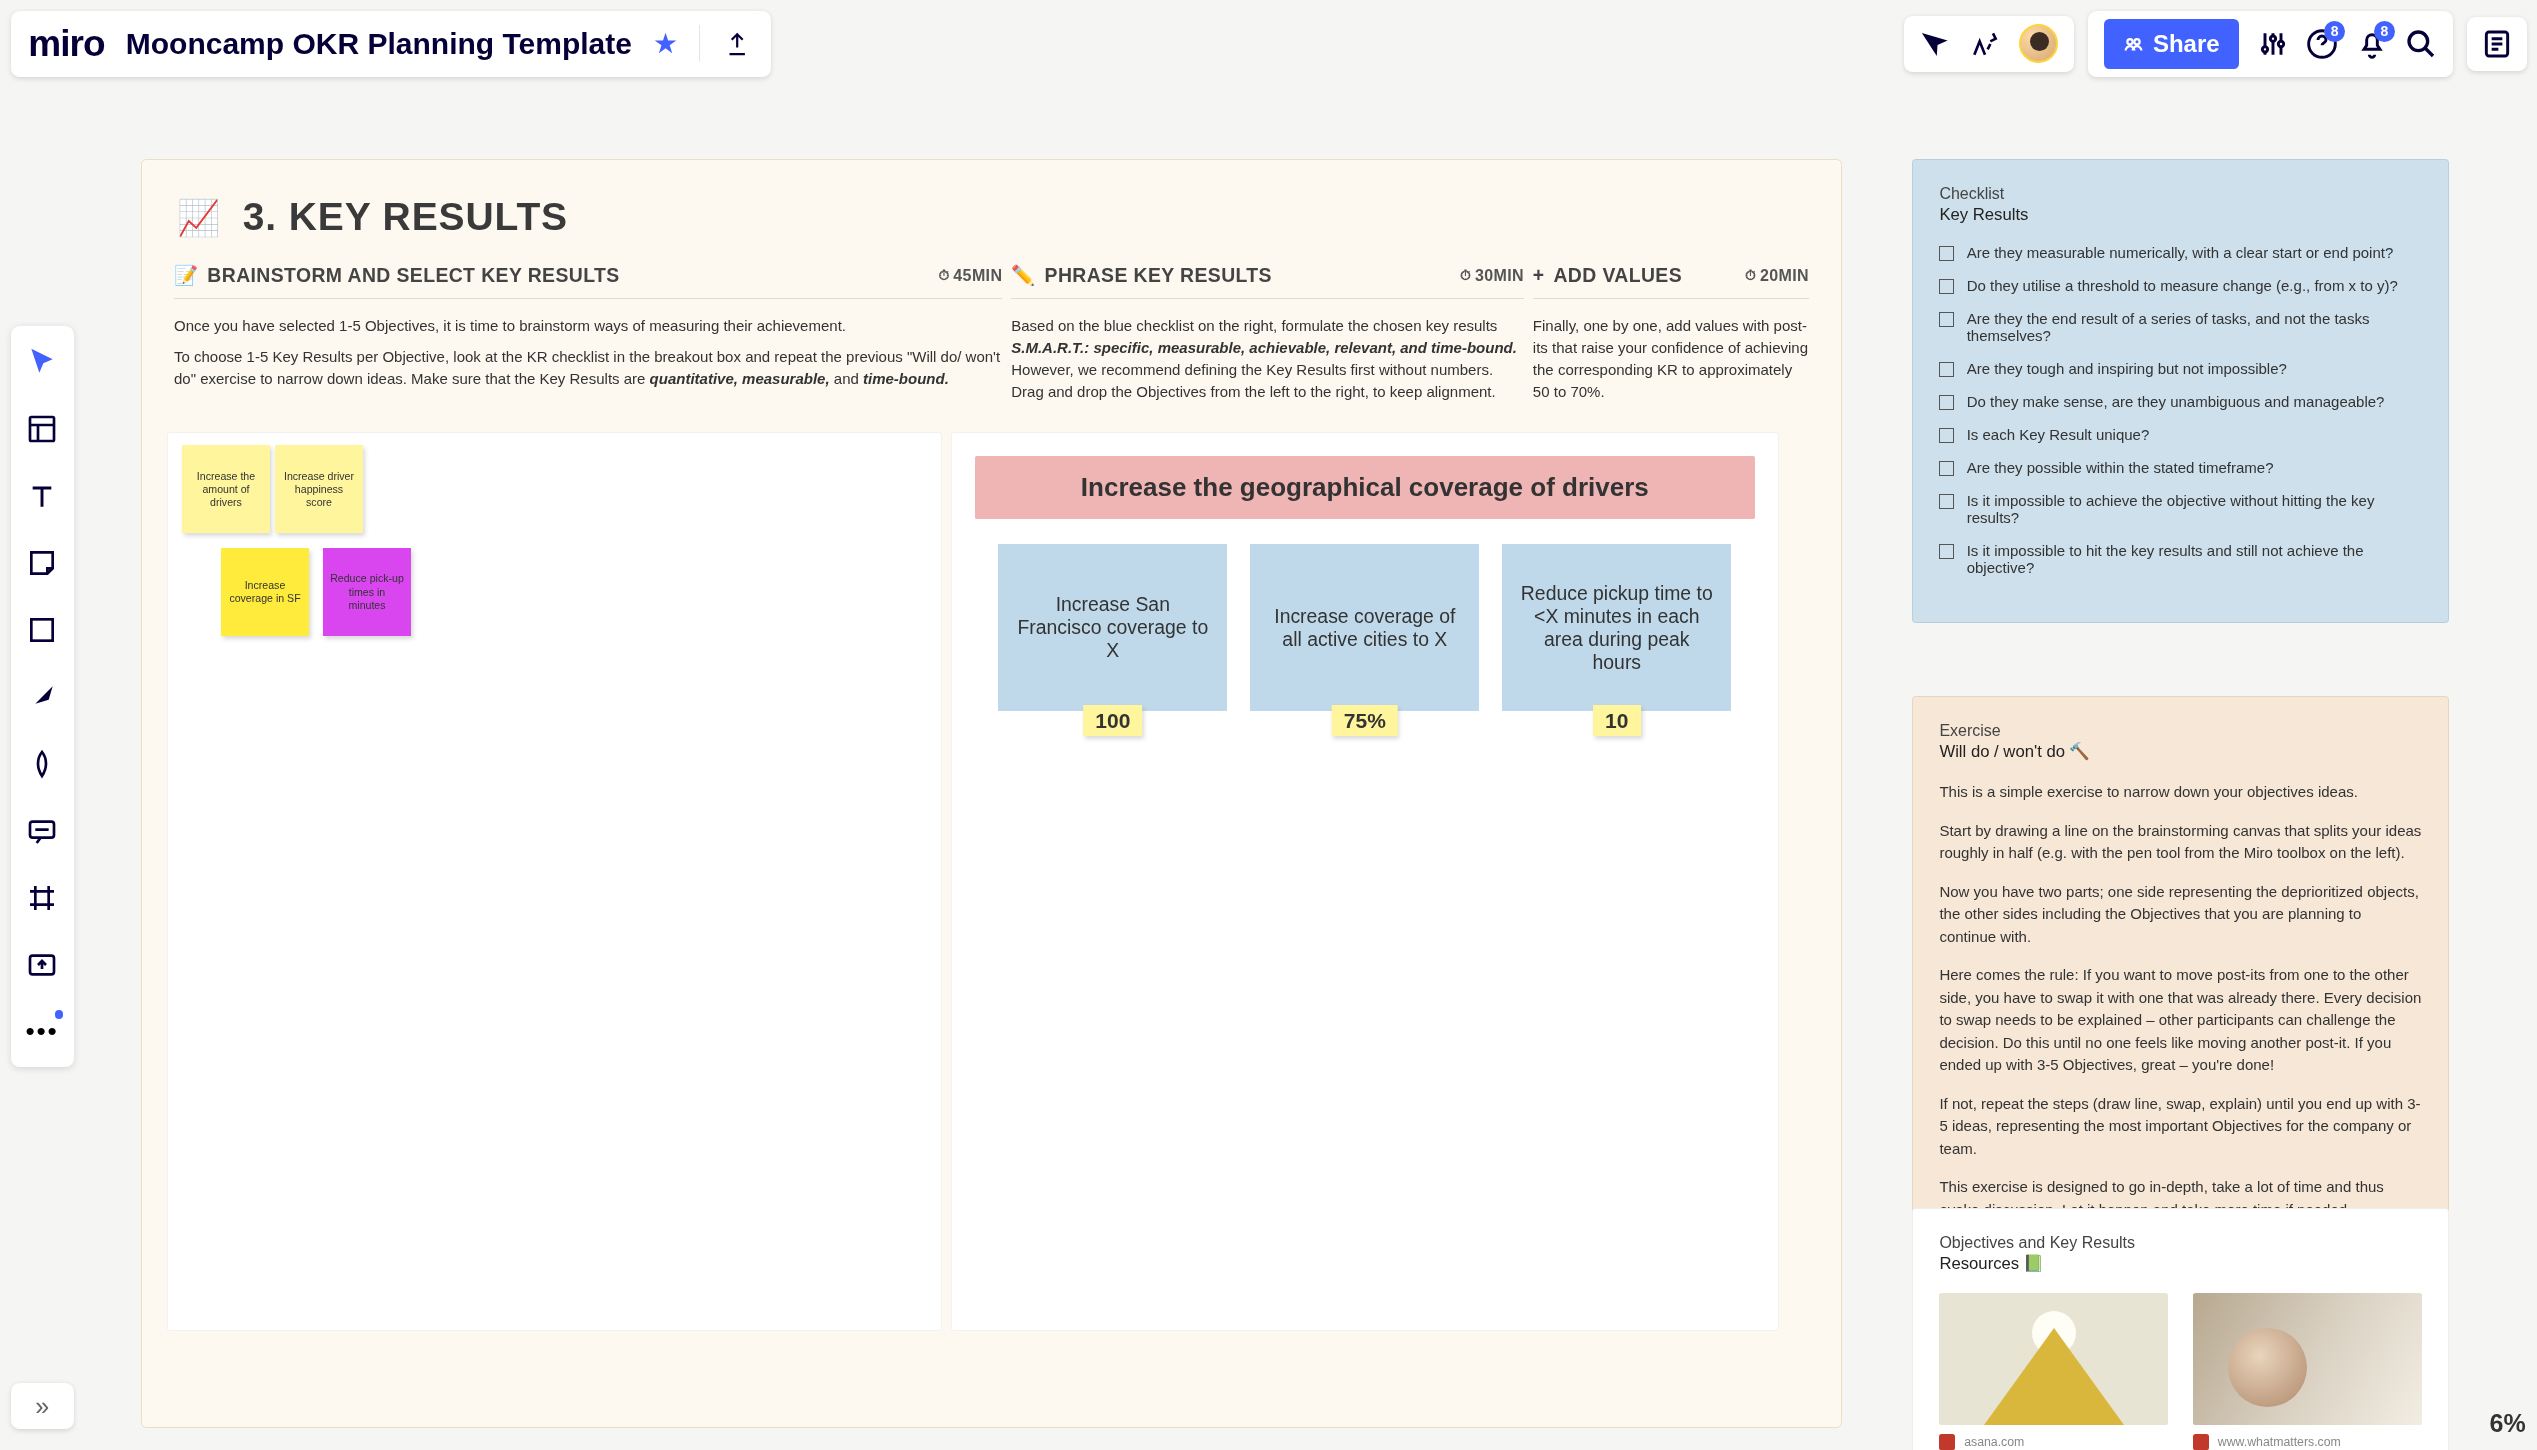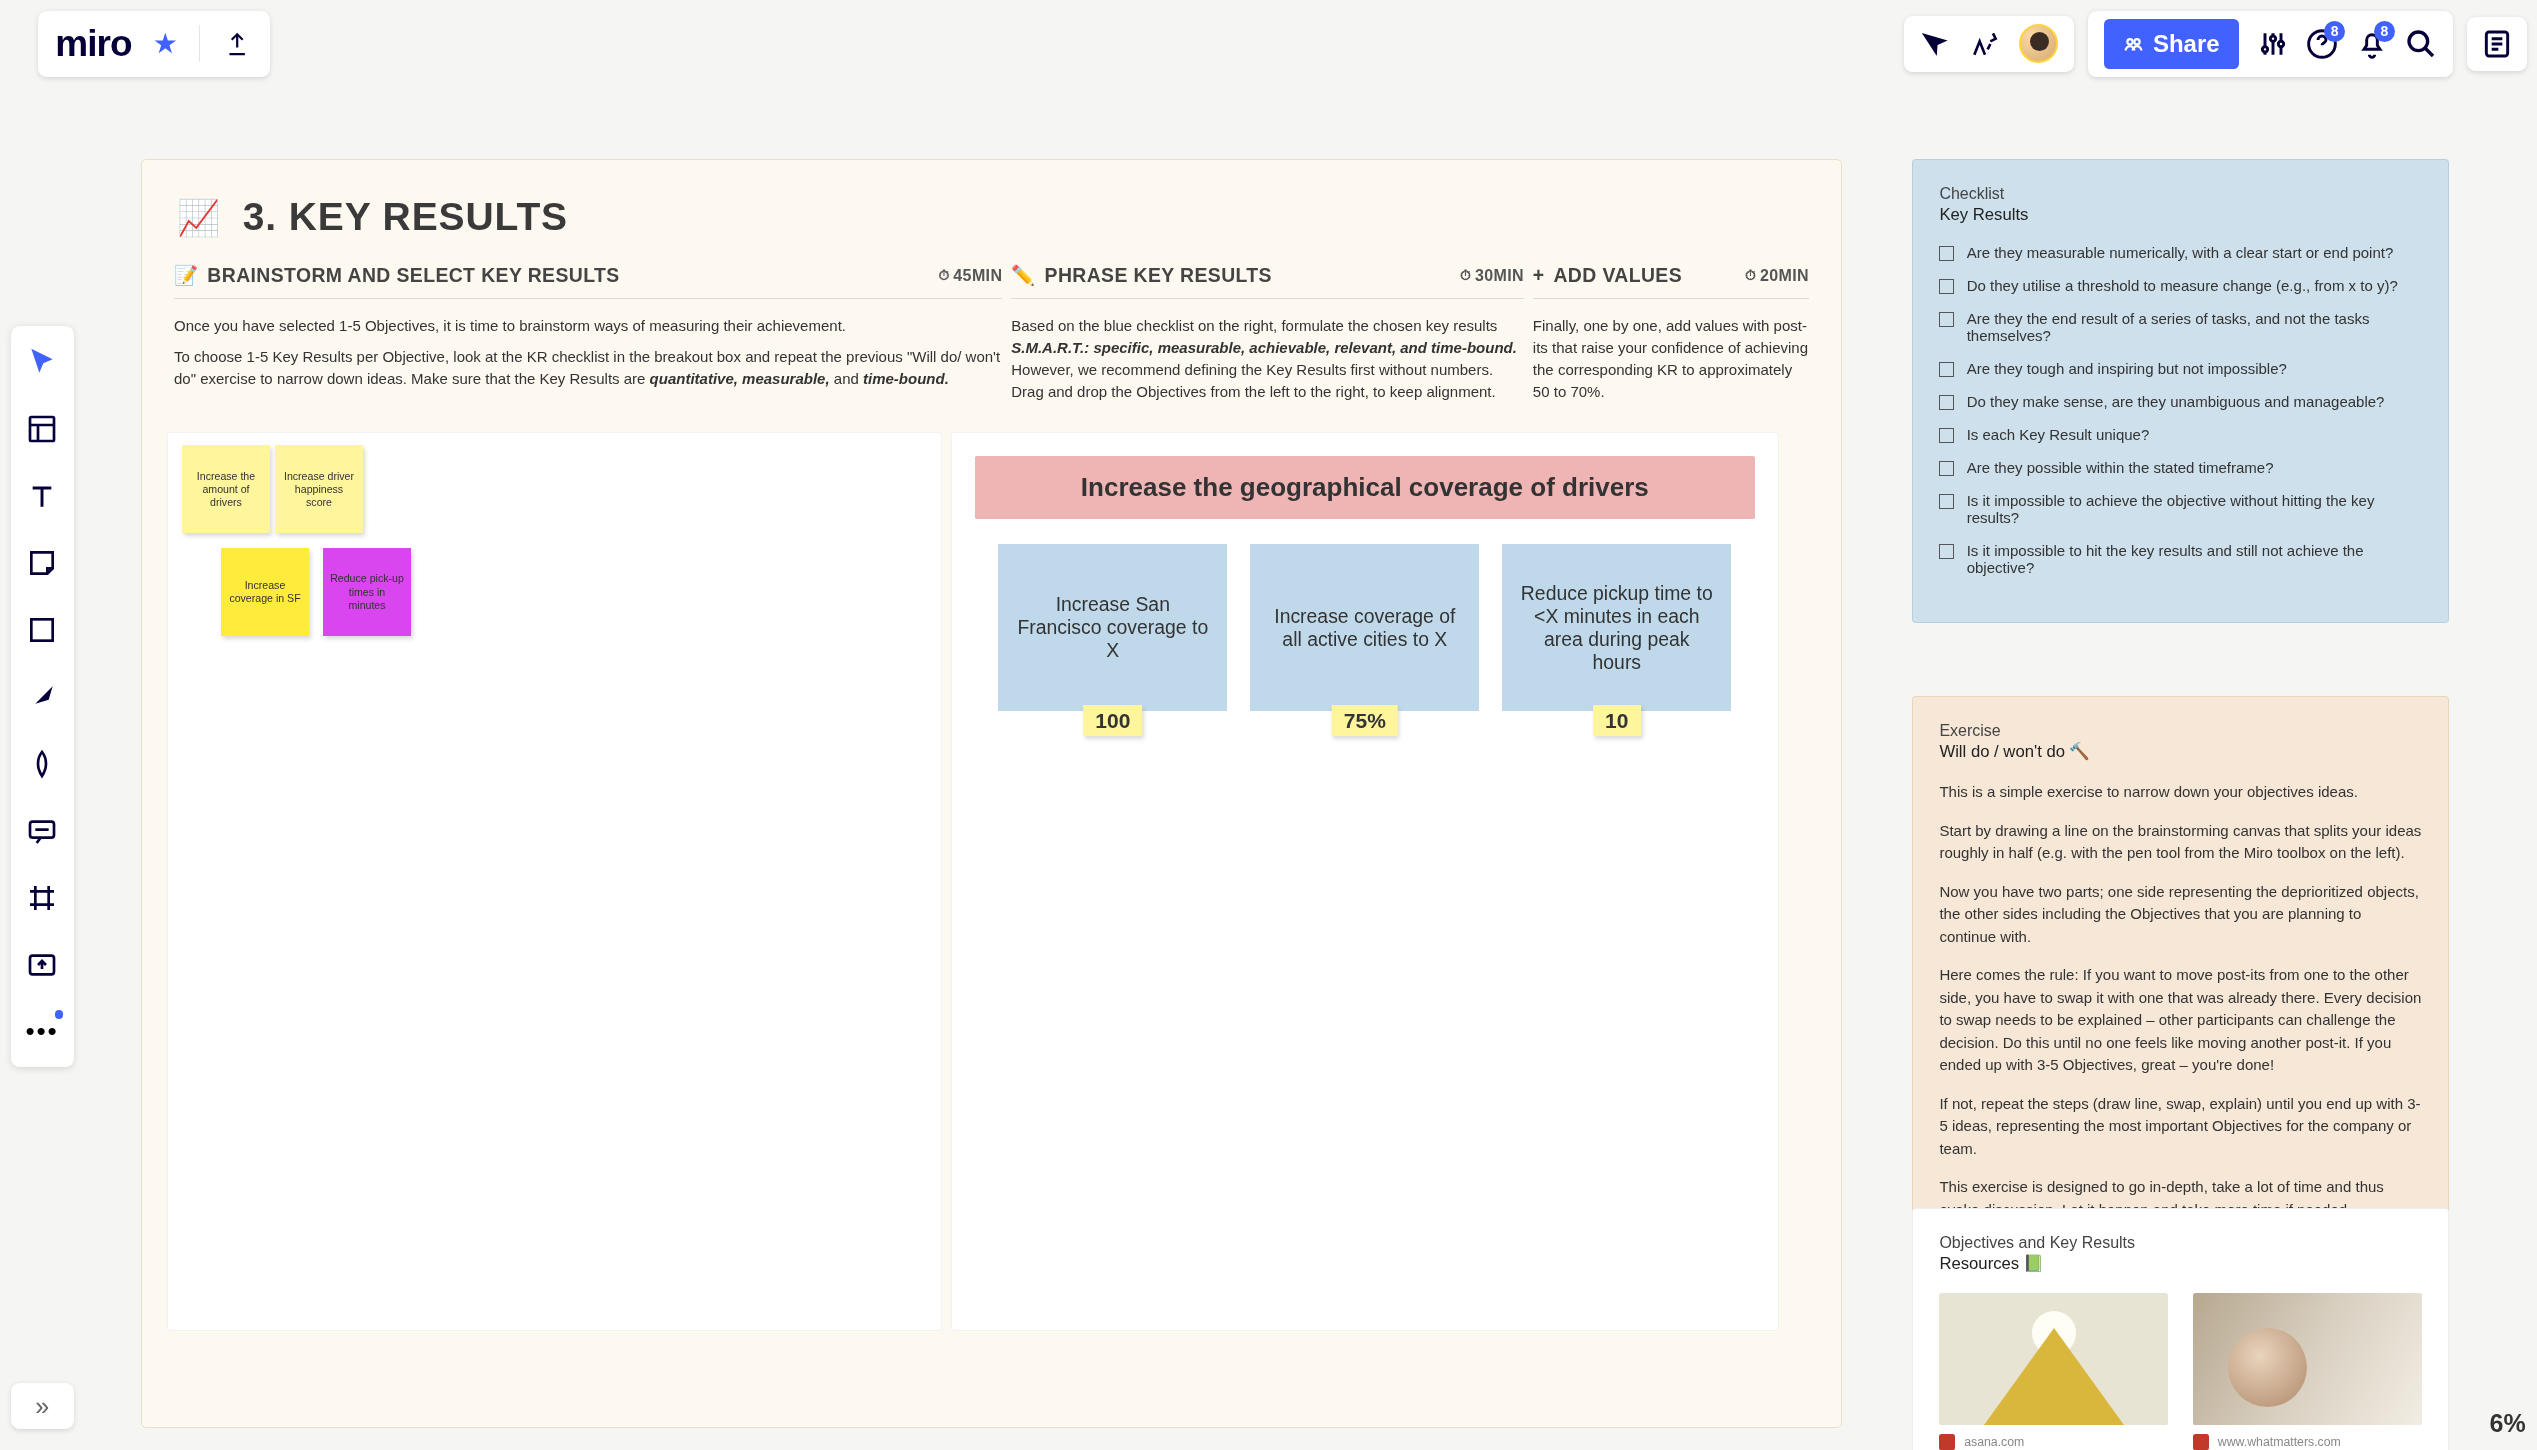--- a/index.html
+++ b/index.html
@@ -10,21 +10,21 @@
   height: 1450px;
   overflow: hidden;
   transform-origin: top left;
   position: relative;
 }
 
 
 .topbar {
   position: absolute;
   top: 10.6px; left: 10.6px;
-  display: flex; align-items: center; gap: 14px; margin-left: 27px;
+  display: flex; align-items: center; gap: 14px;
 }
 .logo-card {
   background: #fff;
   border-radius: 8.8px;
   box-shadow: 0 1.8px 5.3px rgba(0,0,0,.12);
   display: flex; align-items: center;
   padding: 12.3px 17.6px;
   gap: 21px;
 }
 .logo {
@@ -250,20 +250,21 @@
 .res-dot.red{background:#c0392b;}
 .res-src{font-size:12.3px;color:#888;}
 
 </style>
 </head>
 <body>
 
 <div class="topbar">
   <div class="logo-card">
     <span class="logo">miro</span>
+    <span class="board-title">Mooncamp OKR Planning Template</span>
     <span class="star-icon">★</span>
     <span class="divider-v"></span>
     <span class="export-icon tb-icon">
       <svg viewBox="0 0 24 24" fill="none" stroke="currentColor" stroke-width="2">
           <path d="M12 3v12M7 8l5-5 5 5M5 21h14"></path>
         </svg>
     </span>
   </div>
 </div>
 

